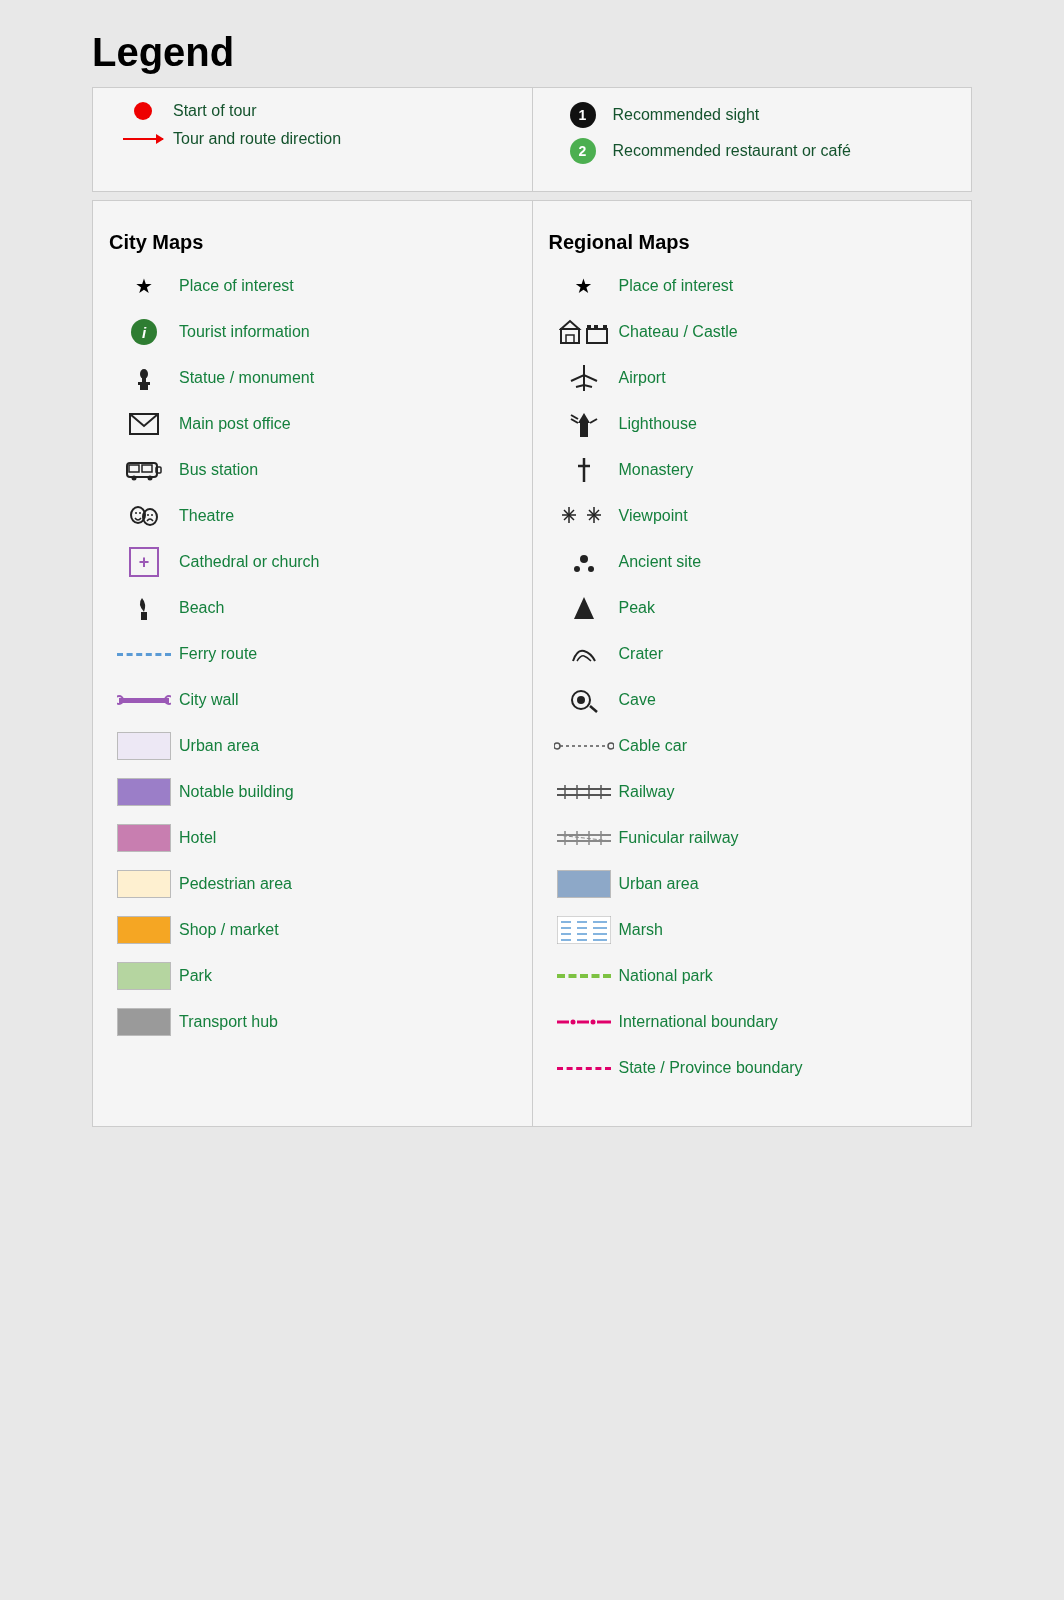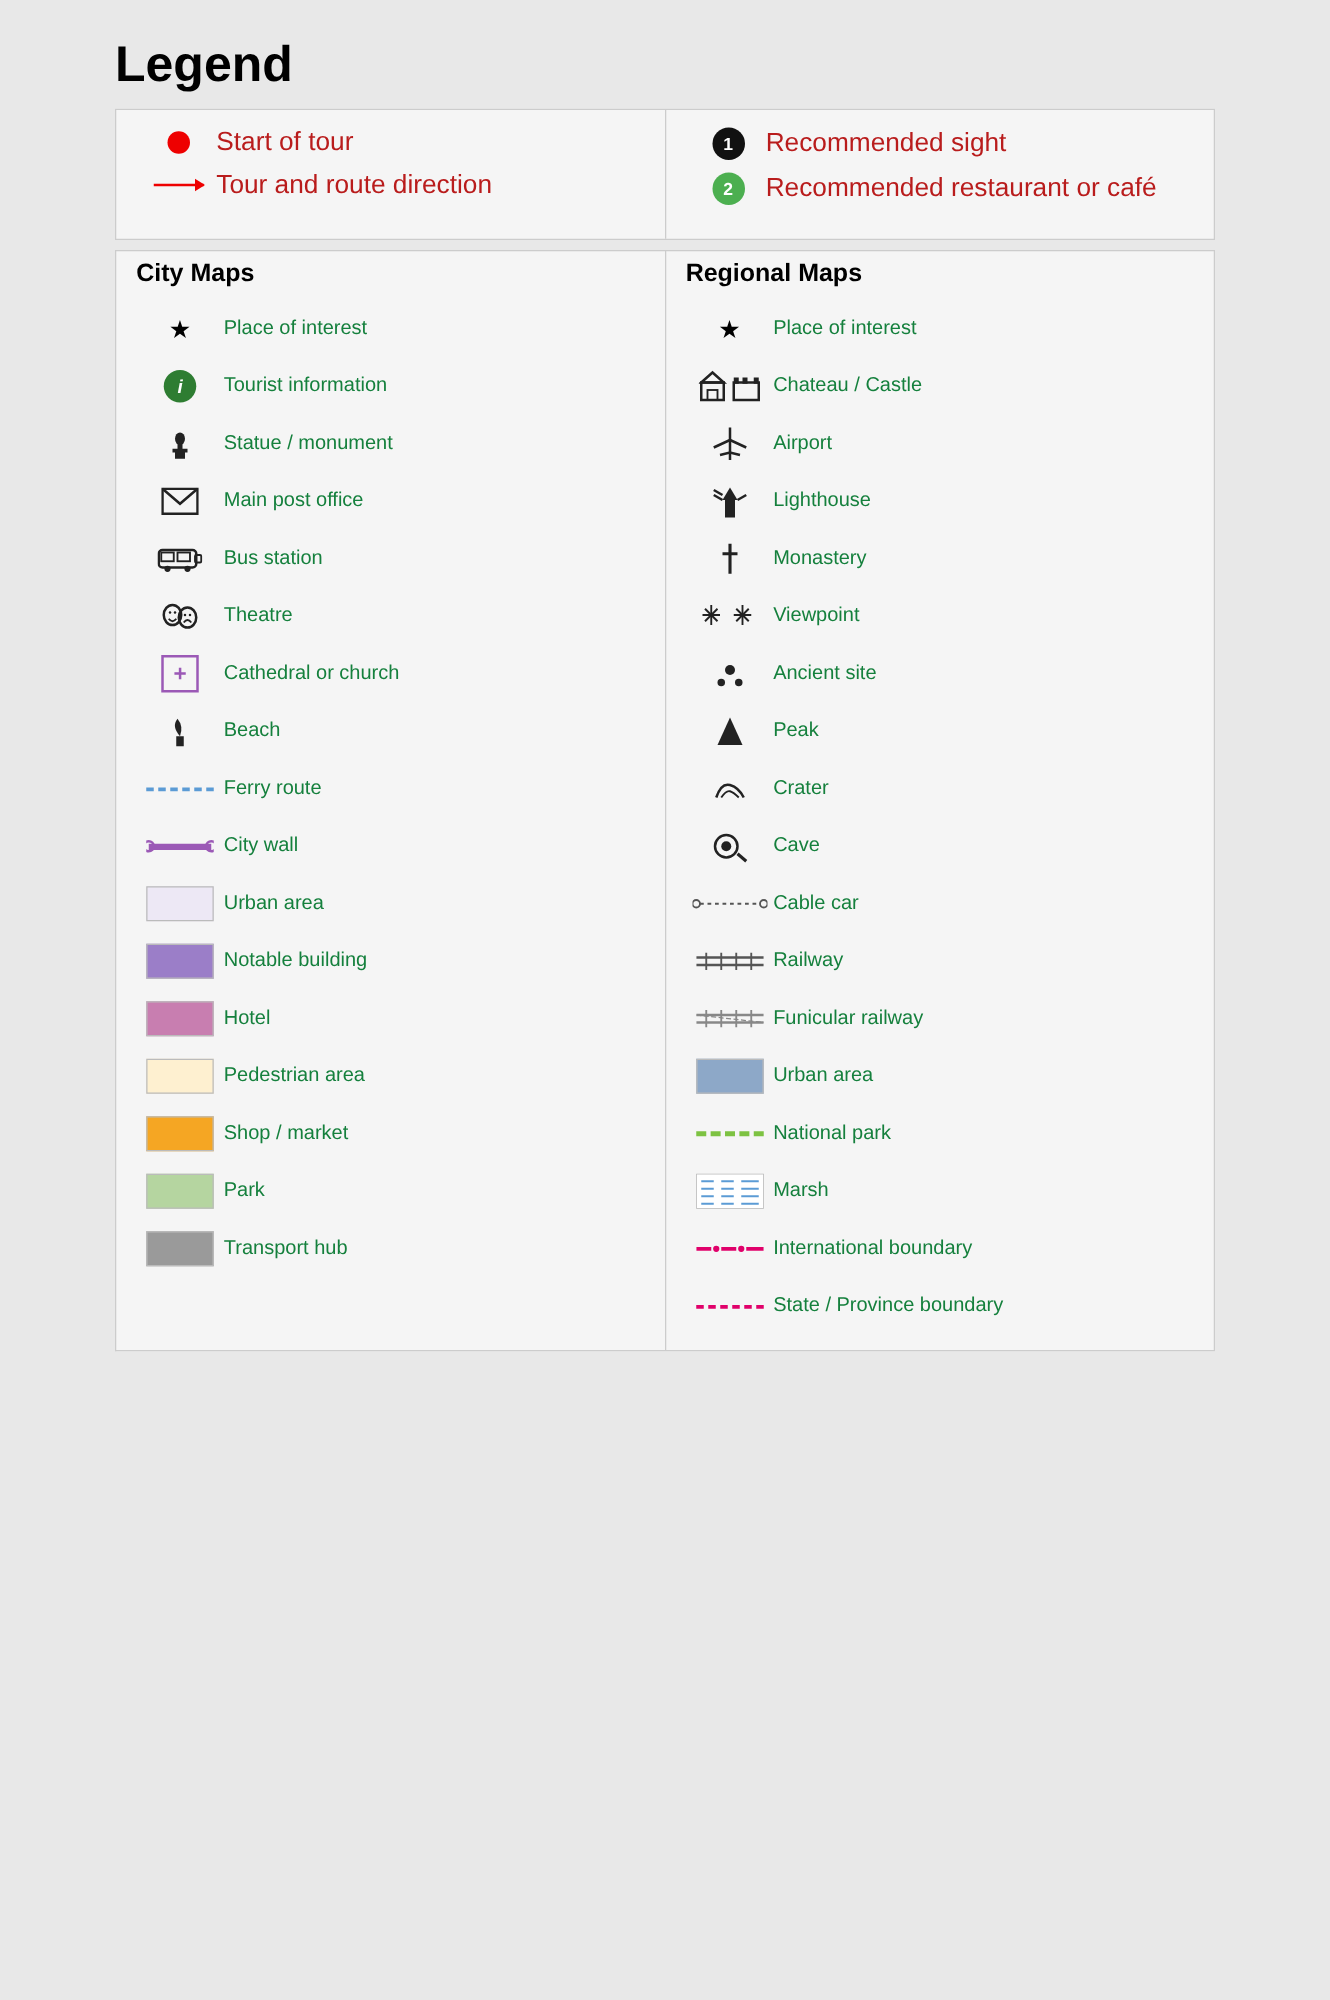--- a/index.html
+++ b/index.html
@@ -48,22 +48,22 @@
     .legend-row:last-child { margin-bottom: 13px; }
     .icon-cell {
       width: 60px;
       display: flex;
       align-items: center;
       justify-content: center;
       flex-shrink: 0;
     }
     .label-cell {
       flex: 1;
-      font-size: 21px;
-      color: #b91c1c;
+      font-size: 16px;
+      color: #14532d;
     }
     .red-dot {
       width: 18px;
       height: 18px;
       background: #e00;
       border-radius: 50%;
     }
     .red-arrow {
       width: 40px;
       height: 2px;
@@ -105,21 +105,21 @@
     }
     
     .bottom-section {
       display: flex;
       gap: 0;
     }
     .col {
       flex: 1;
       background: #f5f5f5;
       border: 1px solid #ccc;
-      padding: 7px 16px;
+      padding: 30px 16px;
     }
     .col:first-child {
       border-right: none;
     }
     .col-title {
       font-size: 20px;
       font-weight: bold;
       margin-bottom: 14px;
       color: #000;
     }
@@ -560,27 +560,20 @@
           </svg>
         </div>
         <div class="item-label">Funicular railway</div>
       </div>
 
       <div class="item-row">
         <div class="item-icon">
           <div class="swatch swatch-urban-regional"></div>
         </div>
         <div class="item-label">Urban area</div>
-      </div>
-
-      <div class="item-row">
-        <div class="item-icon">
-          <div class="national-park-line" style="width:54px;border-top:4px dashed #7dc242;"></div>
-        </div>
-        <div class="item-label">National park</div>
       </div>
 
       <div class="item-row">
         <div class="item-icon">
           <svg width="54" height="28" viewBox="0 0 54 28">
             <rect x="0" y="0" width="54" height="28" fill="white" stroke="#aaa" stroke-width="1"></rect>
             <line x1="4" y1="6" x2="14" y2="6" stroke="#5b9bd5" stroke-width="1.5"></line>
             <line x1="4" y1="12" x2="14" y2="12" stroke="#5b9bd5" stroke-width="1.5"></line>
             <line x1="4" y1="18" x2="14" y2="18" stroke="#5b9bd5" stroke-width="1.5"></line>
             <line x1="4" y1="24" x2="14" y2="24" stroke="#5b9bd5" stroke-width="1.5"></line>
@@ -592,20 +585,27 @@
             <line x1="36" y1="12" x2="50" y2="12" stroke="#5b9bd5" stroke-width="1.5"></line>
             <line x1="36" y1="18" x2="50" y2="18" stroke="#5b9bd5" stroke-width="1.5"></line>
             <line x1="36" y1="24" x2="50" y2="24" stroke="#5b9bd5" stroke-width="1.5"></line>
           </svg>
         </div>
         <div class="item-label">Marsh</div>
       </div>
 
       <div class="item-row">
         <div class="item-icon">
+          <div class="national-park-line" style="width:54px;border-top:4px dashed #7dc242;"></div>
+        </div>
+        <div class="item-label">National park</div>
+      </div>
+
+      <div class="item-row">
+        <div class="item-icon">
           <svg width="54" height="8" viewBox="0 0 54 8">
             <line x1="0" y1="4" x2="12" y2="4" stroke="#e0006a" stroke-width="3"></line>
             <circle cx="16" cy="4" r="2.5" fill="#e0006a"></circle>
             <line x1="20" y1="4" x2="32" y2="4" stroke="#e0006a" stroke-width="3"></line>
             <circle cx="36" cy="4" r="2.5" fill="#e0006a"></circle>
             <line x1="40" y1="4" x2="54" y2="4" stroke="#e0006a" stroke-width="3"></line>
           </svg>
         </div>
         <div class="item-label">International boundary</div>
       </div>

